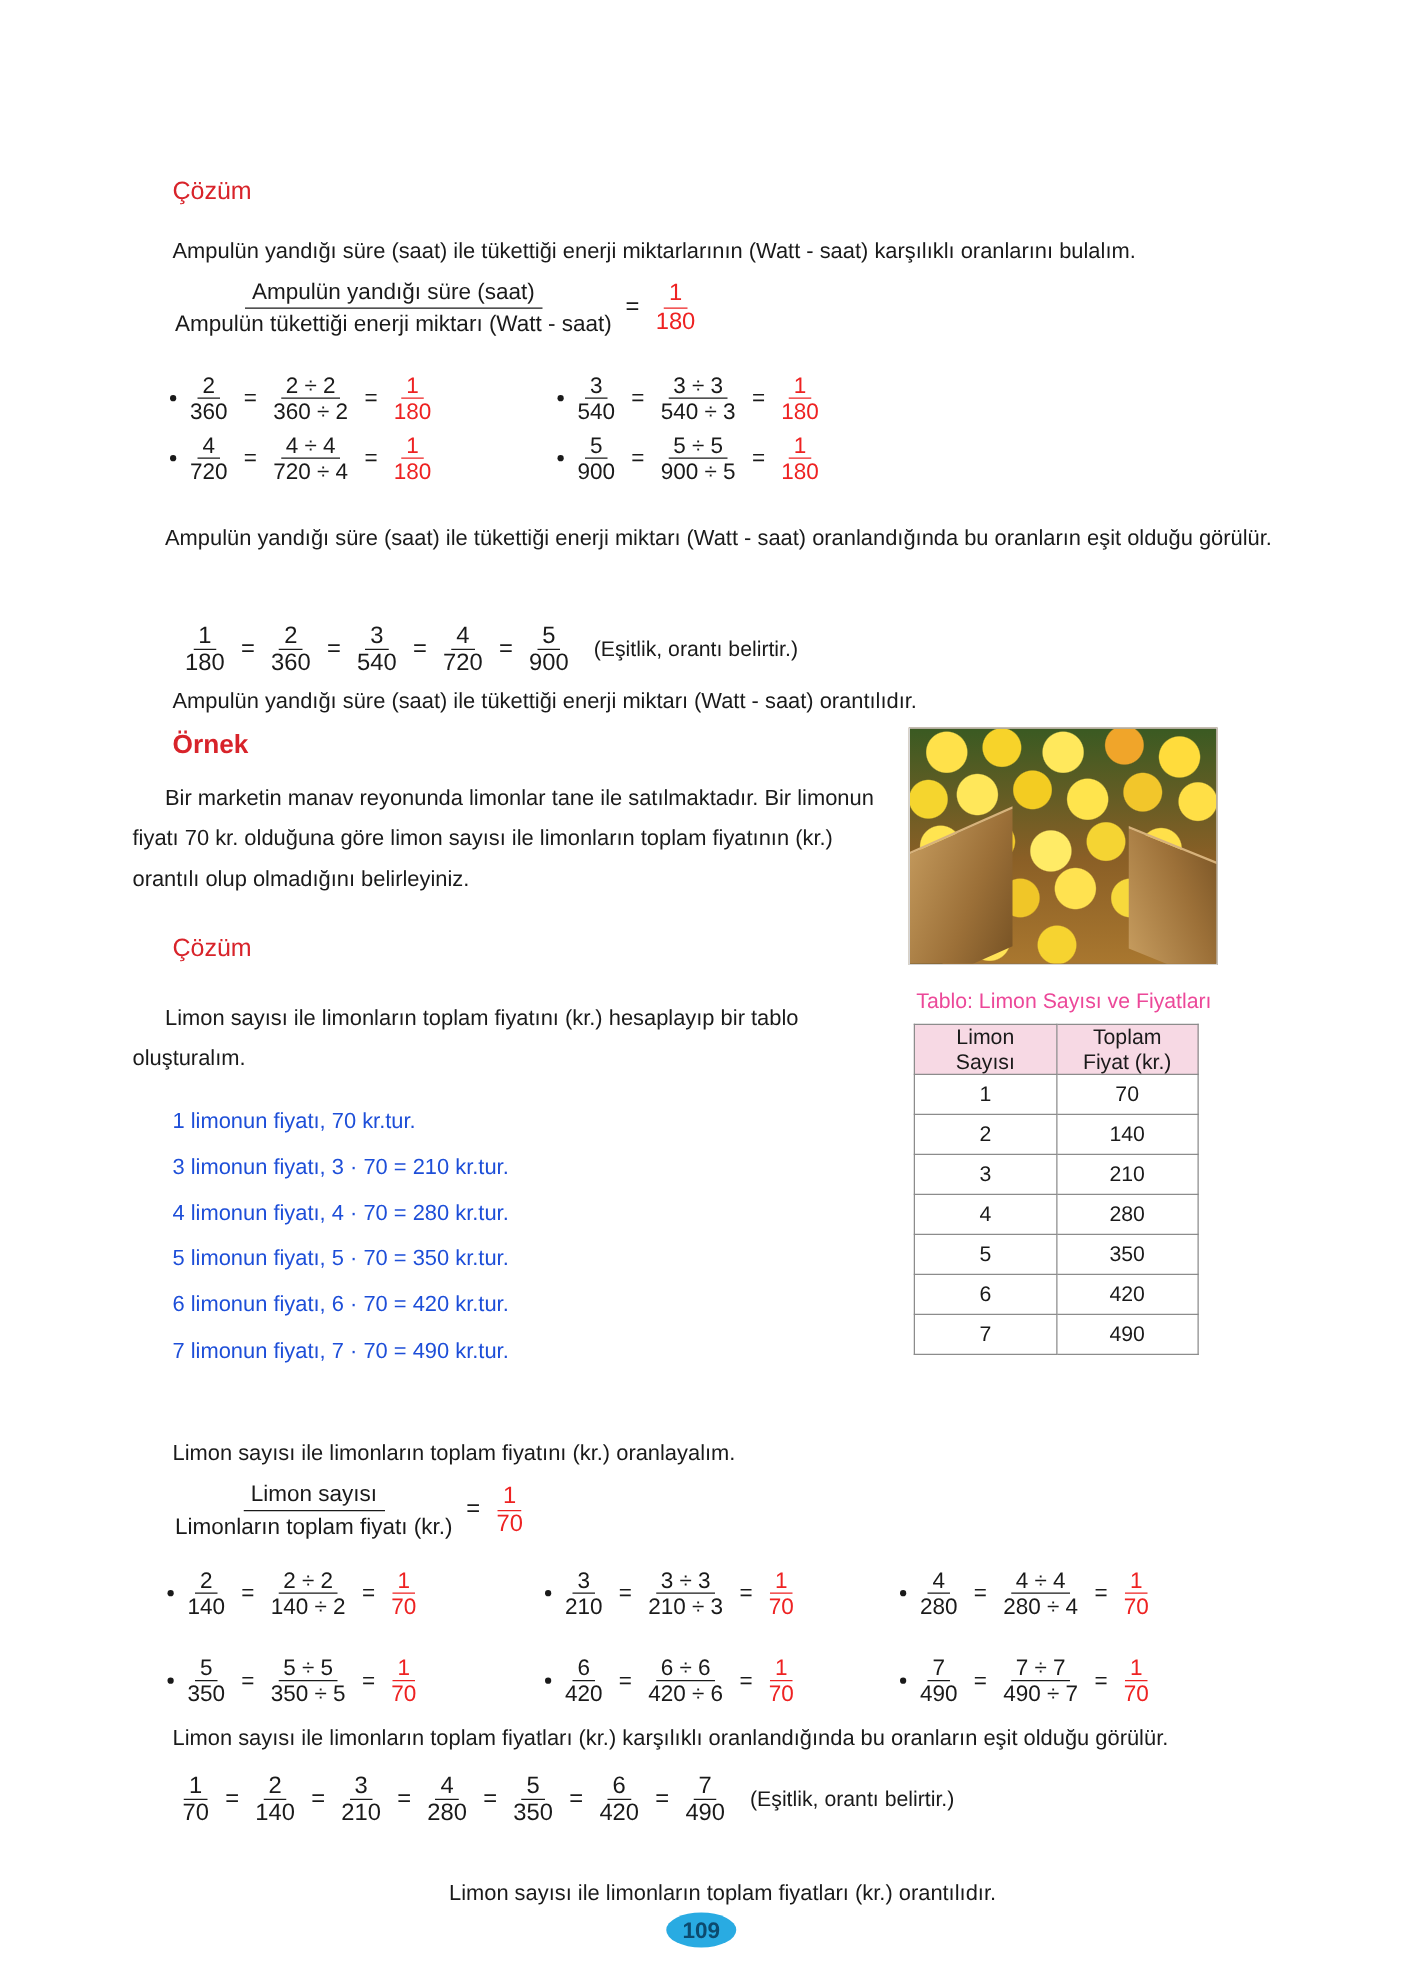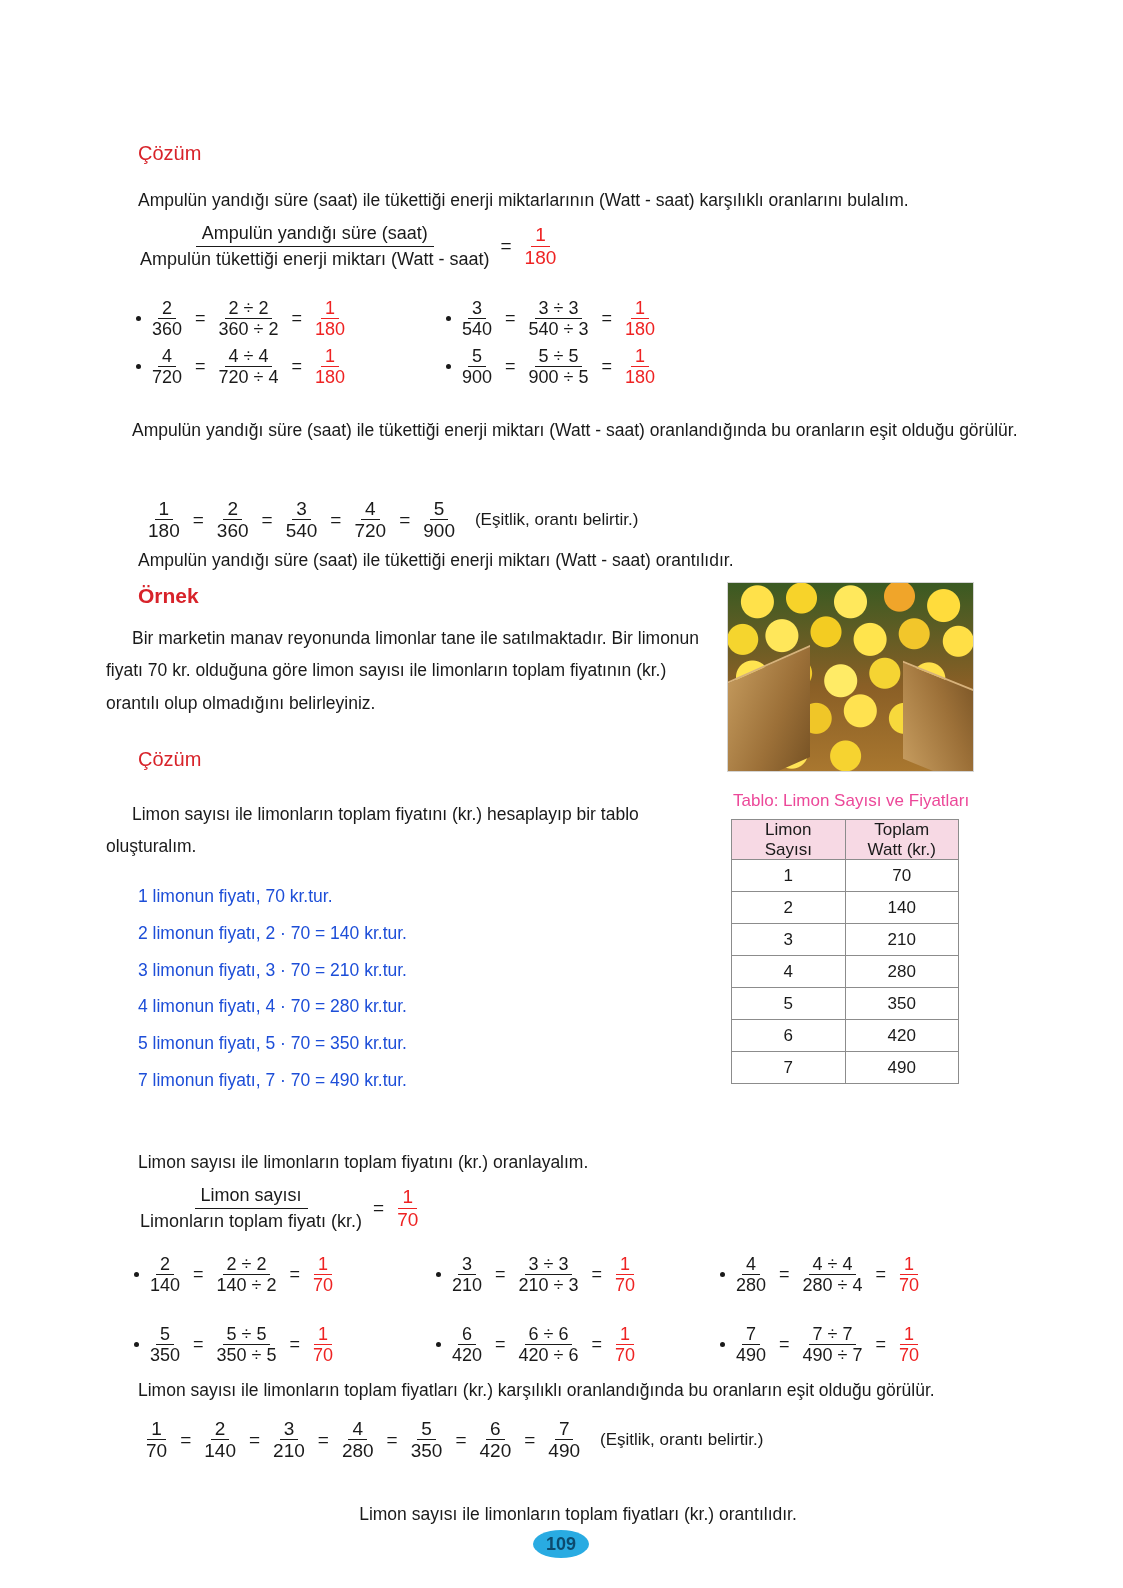--- a/index.html
+++ b/index.html
@@ -338,40 +338,40 @@
     <div class="crate-l"></div>
     <div class="crate-r"></div>
   </div>
 
   <div class="abs heading-red" style="left:138px; top:712px;">Çözüm</div>
 
   <div class="abs para indent" style="left:106px; top:762px; width:612px;">Limon sayısı ile limonların toplam fiyatını (kr.) hesaplayıp bir tablo oluşturalım.</div>
 
   <div class="abs" style="left:138px; top:842px; width:560px;">
     <div class="list-line">1 limonun fiyatı, 70 kr.tur.</div>
-    <div class="list-line">2 limonun fiyatı, 2 · 70 = 140 kr.tur.</div>
     <div class="list-line">3 limonun fiyatı, 3 · 70 = 210 kr.tur.</div>
     <div class="list-line">4 limonun fiyatı, 4 · 70 = 280 kr.tur.</div>
     <div class="list-line">5 limonun fiyatı, 5 · 70 = 350 kr.tur.</div>
+    <div class="list-line">6 limonun fiyatı, 6 · 70 = 420 kr.tur.</div>
     <div class="list-line">7 limonun fiyatı, 7 · 70 = 490 kr.tur.</div>
   </div>
 
   <div class="abs tbl-caption" style="left:733px; top:755px;">Tablo: Limon Sayısı ve Fiyatları</div>
 
   <div class="abs" style="left:731px; top:783px;">
     <table class="data">
       <thead>
         <tr>
           <th>
             <span class="th-l1">Limon</span>
             <span class="th-l2">Sayısı</span>
           </th>
           <th>
             <span class="th-l1">Toplam</span>
-            <span class="th-l2">Watt (kr.)</span>
+            <span class="th-l2">Fiyat (kr.)</span>
           </th>
         </tr>
       </thead>
       <tbody>
         <tr>
           <td>1</td>
           <td>70</td>
         </tr>
         <tr>
           <td>2</td>

